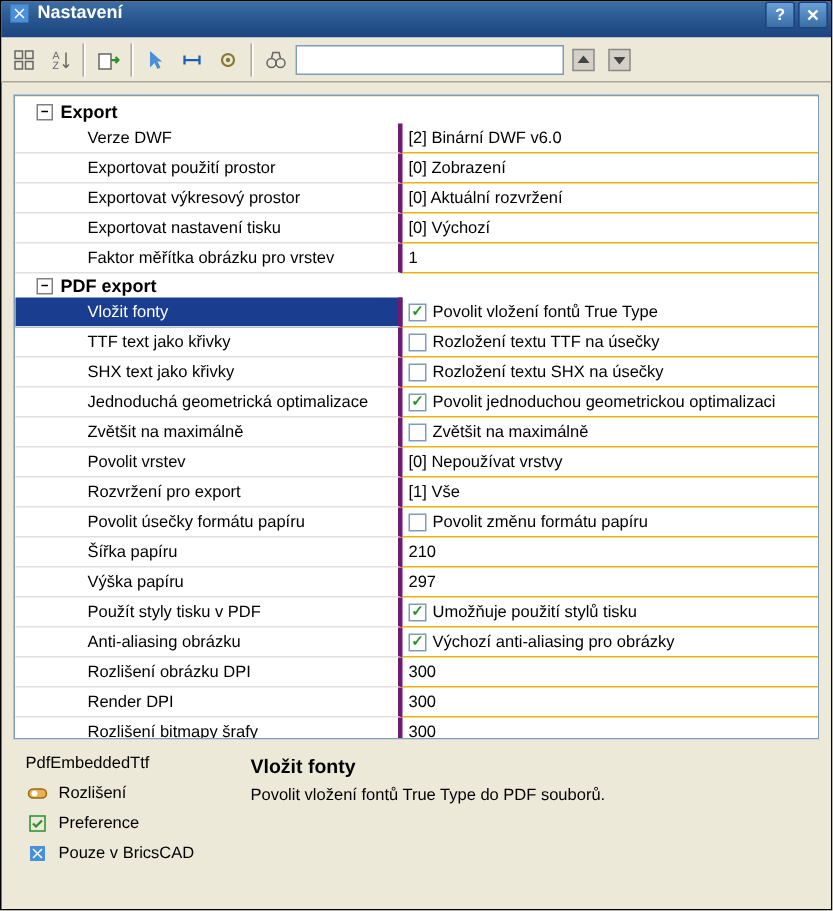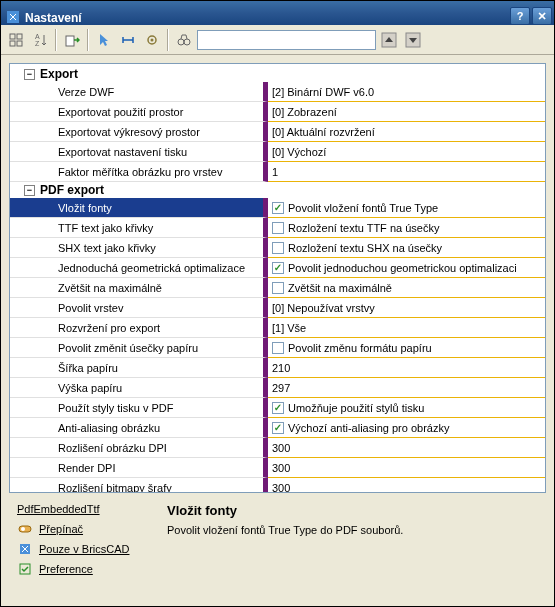--- a/index.html
+++ b/index.html
@@ -1,37 +1,37 @@
 <!DOCTYPE html>
 <html><head>
 <meta charset="utf-8">
 <style>
 * { box-sizing: border-box; margin: 0; padding: 0; }
 body { font-family: Tahoma, Arial, sans-serif; font-size: 11px; background: #fff; }
 .window { width: 555px; height: 607px; border: 1px solid #000; display: flex; flex-direction: column; background: #ece9d8; }
-.titlebar { background: linear-gradient(to bottom, #3a6ea5 0%, #2a5690 50%, #1a4580 100%); color: #fff; height: 24px; display: flex; align-items: flex-end; padding: 0 2px 0 4px; }
+.titlebar { background: linear-gradient(to bottom, #3a6ea5 0%, #2a5690 50%, #1a4580 100%); color: #fff; height: 24px; display: flex; align-items: flex-start; padding: 0 2px 0 4px; }
 .titlebar .icon { width: 16px; height: 16px; margin-right: 4px; display: flex; align-items: center; justify-content: center; }
 .titlebar .title { font-weight: bold; font-size: 12px; flex: 1; }
 .titlebar .btns { display: flex; gap: 2px; }
 .titlebar .tb-btn { width: 20px; height: 18px; background: linear-gradient(#6a9fd8, #3a6ea5); border: 1px solid #1a4580; border-radius: 2px; color: #fff; display: flex; align-items: center; justify-content: center; font-size: 11px; font-weight: bold; }
 .toolbar { height: 30px; background: #ece9d8; border-bottom: 1px solid #aca899; display: flex; align-items: center; padding: 0 4px; gap: 2px; }
 .tool-btn { width: 22px; height: 22px; display: flex; align-items: center; justify-content: center; border: 1px solid transparent; }
 .tool-sep { width: 2px; height: 22px; border-left: 1px solid #aca899; border-right: 1px solid #fff; margin: 0 2px; }
 .search-box { flex: 0 0 170px; height: 20px; border: 1px solid #7f9db9; background: #fff; }
 .content { flex: 1; padding: 8px; display: flex; flex-direction: column; overflow: hidden; }
 .tree-wrap { flex: 1; border: 1px solid #7f9db9; background: #fff; overflow: auto; padding: 2px 0; }
 .group-hdr { display: flex; align-items: center; padding: 1px 4px 1px 30px; font-weight: bold; font-size: 12px; color: #000; position: relative; }
 .toggle { position: absolute; left: 14px; width: 11px; height: 11px; border: 1px solid #808080; background: #fff; display: flex; align-items: center; justify-content: center; font-size: 9px; line-height: 1; color: #000; }
 .row { display: flex; align-items: stretch; height: 20px; }
-.cell-label { flex: 0 0 258px; padding: 2px 4px 2px 48px; border-bottom: 1px solid #e0e0e0; border-right: 5px solid #701a75; display: flex; align-items: center; }
+.cell-label { flex: 0 0 258px; padding: 2px 4px 2px 48px; border-bottom: 1px solid #e0e0e0; border-right: 3px solid #701a75; display: flex; align-items: center; }
 .cell-value { flex: 1; padding: 2px 4px; border-bottom: 1px solid #eab308; display: flex; align-items: center; gap: 4px; }
 .row.selected .cell-label { background: #1a3d8f; color: #fff; }
 .chk { width: 12px; height: 12px; border: 1px solid #7f9db9; background: #fff; display: inline-flex; align-items: center; justify-content: center; font-size: 10px; color: #2a8f2a; font-weight: bold; line-height: 1; }
 .info-panel { background: #ece9d8; padding: 10px 8px 0 8px; display: flex; gap: 20px; min-height: 105px; }
-.info-left { width: 130px; text-decoration: underline; }
+.info-left { width: 130px; }
 .info-left .var-name { font-size: 11px; color: #000; margin-bottom: 6px; }
 .info-left .meta-row { display: flex; align-items: center; gap: 6px; margin-bottom: 4px; font-size: 11px; }
 .meta-icon { width: 16px; height: 16px; display: flex; align-items: center; justify-content: center; }
 .info-right { flex: 1; }
 .info-right .heading { font-weight: bold; font-size: 13px; margin-bottom: 6px; }
 .info-right .desc { font-size: 11px; }
 svg { display: block; }
 </style>
 </head>
 <body>
@@ -187,21 +187,21 @@
           </div>
           <div class="row">
             <div class="cell-label">Povolit vrstev</div>
             <div class="cell-value">[0] Nepoužívat vrstvy</div>
           </div>
           <div class="row">
             <div class="cell-label">Rozvržení pro export</div>
             <div class="cell-value">[1] Vše</div>
           </div>
           <div class="row">
-            <div class="cell-label">Povolit změnit úsečky papíru</div>
+            <div class="cell-label">Povolit úsečky formátu papíru</div>
             <div class="cell-value">
               <span class="chk"></span>
               <span>Povolit změnu formátu papíru</span>
             </div>
           </div>
           <div class="row">
             <div class="cell-label">Šířka papíru</div>
             <div class="cell-value">210</div>
           </div>
           <div class="row">
@@ -241,40 +241,40 @@
     <div class="info-panel">
       <div class="info-left">
         <div class="var-name">PdfEmbeddedTtf</div>
         <div class="meta-row">
           <span class="meta-icon">
               <svg width="14" height="14">
                 <rect x="1" y="4" width="12" height="6" rx="3" fill="#e8b050" stroke="#9a6a10"></rect>
                 <circle cx="5" cy="7" r="2" fill="#fff"></circle>
               </svg>
             </span>
-          <span>Přepínač</span>
+          <span>Rozlišení</span>
+        </div>
+        <div class="meta-row">
+          <span class="meta-icon">
+              <svg width="14" height="14">
+                <rect x="2" y="2" width="10" height="10" fill="none" stroke="#2a8f2a"></rect>
+                <path d="M4 7 L6 9 L10 5" stroke="#2a8f2a" stroke-width="1.5" fill="none"></path>
+              </svg>
+            </span>
+          <span>Preference</span>
         </div>
         <div class="meta-row">
           <span class="meta-icon">
               <svg width="14" height="14">
                 <rect x="2" y="2" width="10" height="10" fill="#4a90d9"></rect>
                 <path d="M4 4 L10 10 M4 10 L10 4" stroke="#fff"></path>
               </svg>
             </span>
           <span>Pouze v BricsCAD</span>
         </div>
-        <div class="meta-row">
-          <span class="meta-icon">
-              <svg width="14" height="14">
-                <rect x="2" y="2" width="10" height="10" fill="none" stroke="#2a8f2a"></rect>
-                <path d="M4 7 L6 9 L10 5" stroke="#2a8f2a" stroke-width="1.5" fill="none"></path>
-              </svg>
-            </span>
-          <span>Preference</span>
-        </div>
       </div>
       <div class="info-right">
         <div class="heading">Vložit fonty</div>
         <div class="desc">Povolit vložení fontů True Type do PDF souborů.</div>
       </div>
     </div>
   </div>
 
 </div>
 

